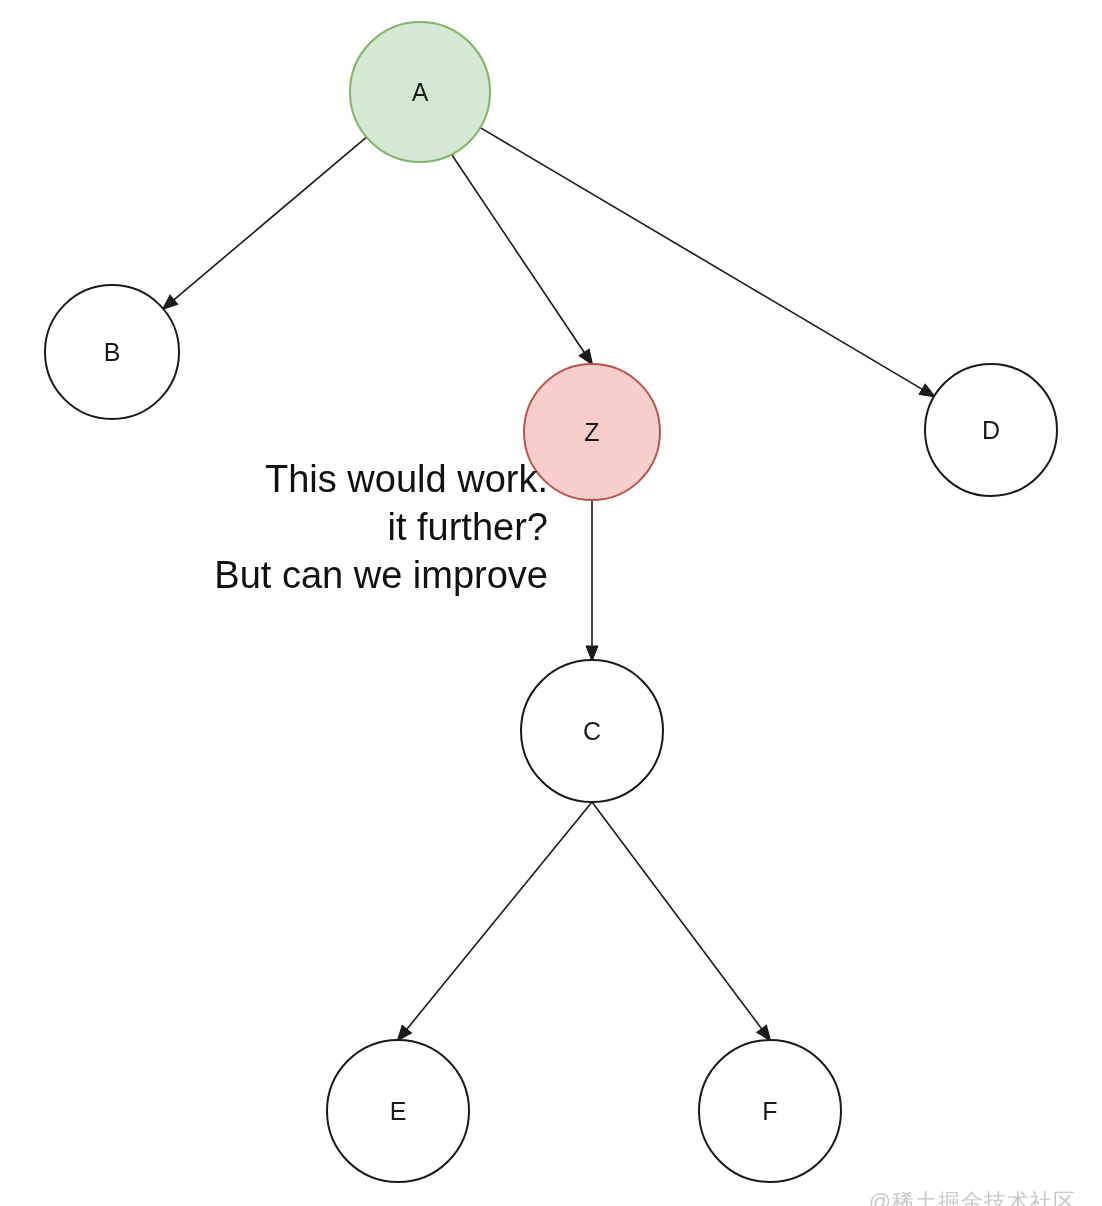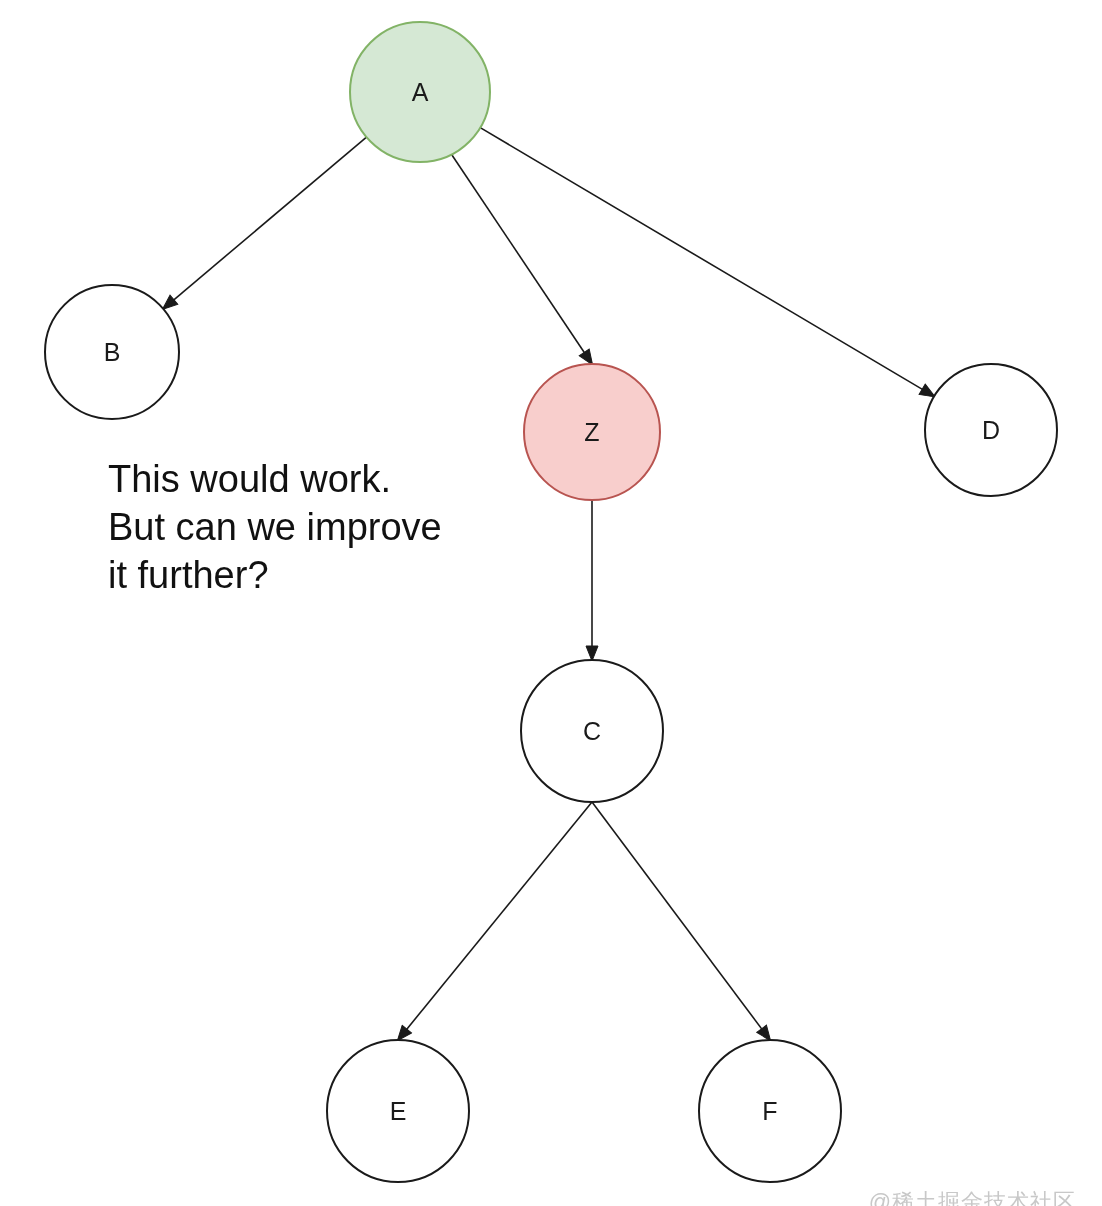--- a/index.html
+++ b/index.html
@@ -31,21 +31,21 @@
     stroke: #1a1a1a;
     stroke-width: 1.6;
     fill: none;
   }
   .annotation {
     position: absolute;
     left: 328px;
     top: 455px;
     transform: translateX(-50%);
     width: 440px;
-    text-align: left;
+    text-align: right;
     font-size: 38px;
     line-height: 48px;
     color: #111111;
     white-space: nowrap;
   }
   .annotation span {
     display: block;
   }
   .watermark {
     position: absolute;
@@ -101,19 +101,19 @@
         </g>
         <g>
           <circle cx="770" cy="1111" r="71" fill="#ffffff" stroke="#1a1a1a" stroke-width="2"></circle>
           <text x="770" y="1111" class="node-label" text-anchor="middle" dominant-baseline="central">F</text>
         </g>
       </g>
   </svg>
 
   <div class="annotation">
     <span>This would work.</span>
+    <span>it further?</span>
     <span>But can we improve</span>
-    <span>it further?</span>
   </div>
 
   <div class="watermark" style="color: rgb(200, 200, 200); margin-top: 35px;">@稀土掘金技术社区</div>
 
 </div>
 
 </body></html>

